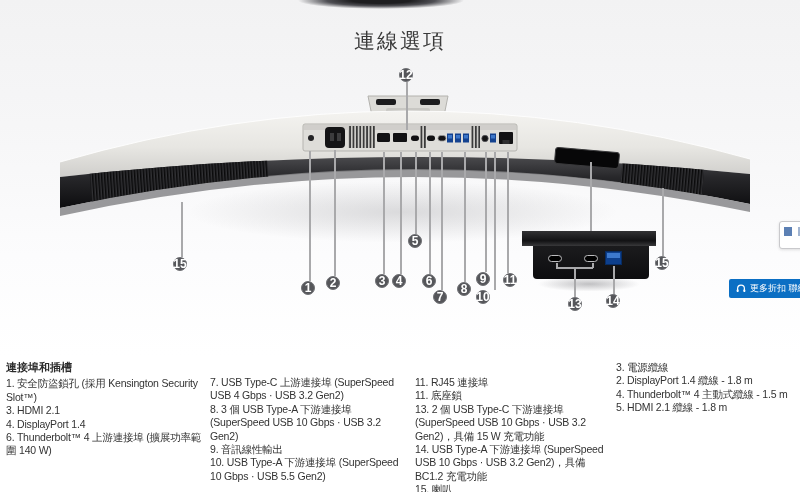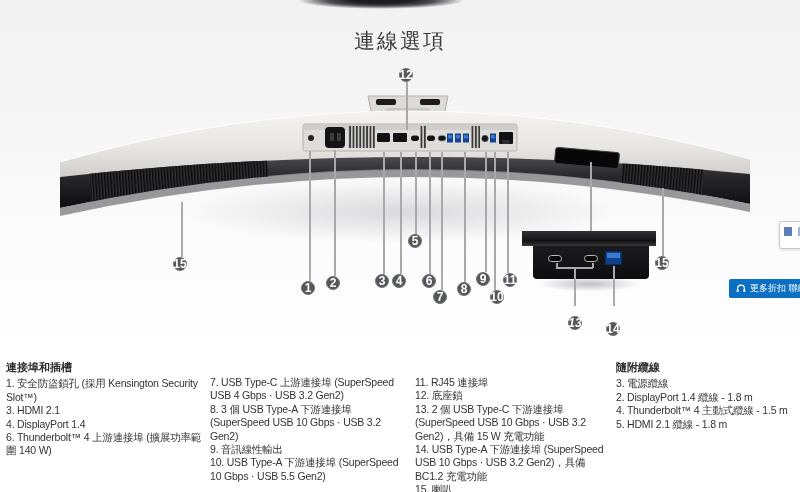--- a/index.html
+++ b/index.html
@@ -169,25 +169,25 @@
         <div class="cline" style="left: 662px; top: 188px; height: 68px;"></div>
         <div class="callout" style="left: 301px; top: 281px; background: rgb(85, 86, 90);">1</div>
         <div class="callout" style="left: 326px; top: 276px; background: rgb(85, 86, 90);">2</div>
         <div class="callout" style="left: 375px; top: 274px; background: rgb(85, 86, 90);">3</div>
         <div class="callout" style="left: 392px; top: 274px; background: rgb(85, 86, 90);">4</div>
         <div class="callout" style="left: 408px; top: 234px; background: rgb(85, 86, 90);">5</div>
         <div class="callout" style="left: 422px; top: 274px; background: rgb(85, 86, 90);">6</div>
         <div class="callout" style="left: 433px; top: 290px; background: rgb(85, 86, 90);">7</div>
         <div class="callout" style="left: 457px; top: 282px; background: rgb(85, 86, 90);">8</div>
         <div class="callout" style="left: 476px; top: 272px; background: rgb(85, 86, 90);">9</div>
-        <div class="callout" style="left: 490px; top: 290px; background: rgb(85, 86, 90);">10</div>
+        <div class="callout" style="left: 476px; top: 290px; background: rgb(85, 86, 90);">10</div>
         <div class="callout" style="left: 503px; top: 273px; background: rgb(85, 86, 90);">11</div>
         <div class="callout" style="left: 399px; top: 68px; background: rgb(85, 86, 90);">12</div>
-        <div class="callout" style="left: 568px; top: 316px; background: rgb(85, 86, 90); font-style: italic;">13</div>
-        <div class="callout" style="left: 606px; top: 322px; background: rgb(85, 86, 90);">14</div>
+        <div class="callout" style="left: 568px; top: 297px; background: rgb(85, 86, 90);">13</div>
+        <div class="callout" style="left: 606px; top: 294px; background: rgb(85, 86, 90);">14</div>
         <div class="callout" style="left: 173px; top: 257px; background: rgb(85, 86, 90);">15</div>
         <div class="callout" style="left: 655px; top: 256px; background: rgb(85, 86, 90);">15</div>
       </div>
 
     <div class="flyout">
       
       <span class="g1"></span>
       <span class="g2"></span>
     </div>
 
@@ -217,28 +217,27 @@
       <div>
           <div>7. USB Type-C 上游連接埠 (SuperSpeed USB 4 Gbps · USB 3.2 Gen2)</div>
           <div>8. 3 個 USB Type-A 下游連接埠 (SuperSpeed USB 10 Gbps · USB 3.2 Gen2)</div>
           <div>9. 音訊線性輸出</div>
           <div>10. USB Type-A 下游連接埠 (SuperSpeed 10 Gbps · USB 5.5 Gen2)</div>
         </div>
     </div>
     <div class="col c3">
       <div>
           <div>11. RJ45 連接埠</div>
-          <div>12. 底座鎖</div>
+          <div>11. 底座鎖</div>
           <div>13. 2 個 USB Type-C 下游連接埠 (SuperSpeed USB 10 Gbps · USB 3.2 Gen2)，具備 15 W 充電功能</div>
           <div>14. USB Type-A 下游連接埠 (SuperSpeed USB 10 Gbps · USB 3.2 Gen2)，具備 BC1.2 充電功能</div>
           <div>15. 喇叭</div>
         </div>
     </div>
     <div class="col c4">
-      <h3>隨附纜線</h3>
       <div>
           <div>3. 電源纜線</div>
           <div>2. DisplayPort 1.4 纜線 - 1.8 m</div>
           <div>4. Thunderbolt™ 4 主動式纜線 - 1.5 m</div>
           <div>5. HDMI 2.1 纜線 - 1.8 m</div>
         </div>
     </div>
   </div>
 </div>
 

